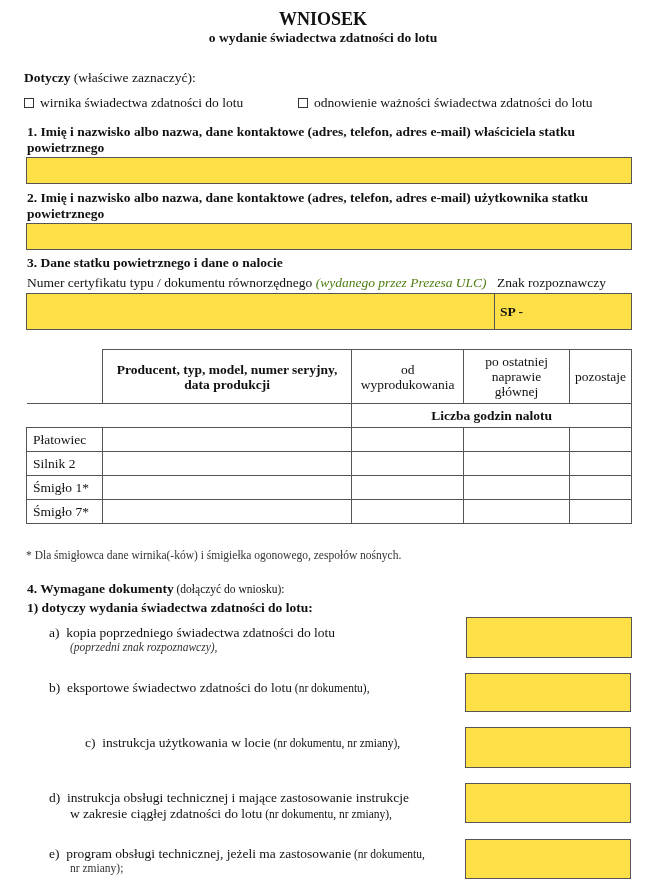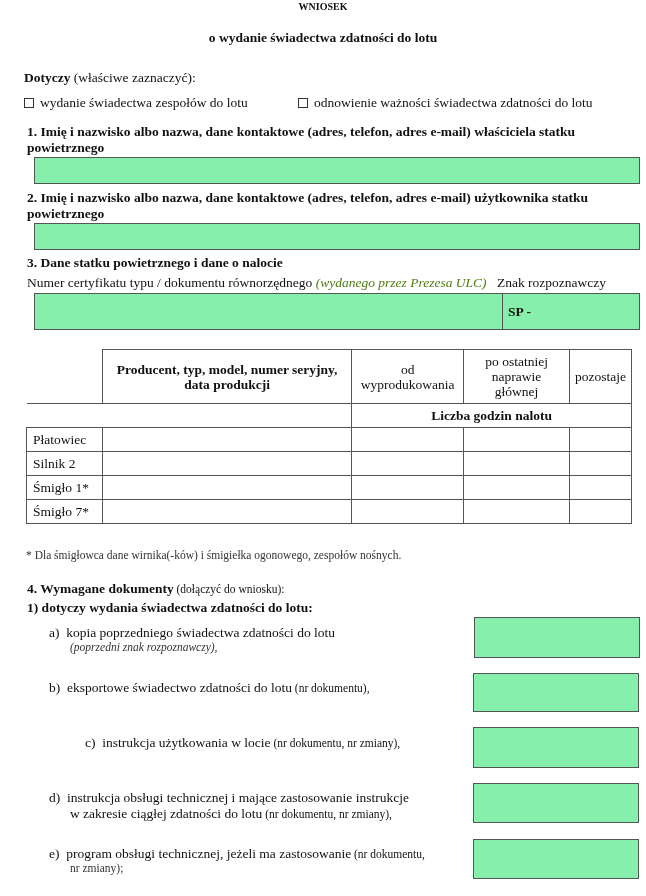--- a/index.html
+++ b/index.html
@@ -2,42 +2,42 @@
 <html><head>
 <meta charset="utf-8">
 <style>
   html, body { margin:0; padding:0; background:#ffffff; }
   body { width:646px; height:896px; position:relative; overflow:hidden;
          font-family:"Liberation Serif", "DejaVu Serif", serif; color:#111; }
   .abs { position:absolute; }
   .b { font-weight:bold; }
   .i { font-style:italic; }
   .title { left:0; width:646px; text-align:center; font-weight:bold; }
-  .t1 { top:1px; font-size:10px; }
+  .t1 { top:9px; font-size:18px; }
   .t2 { top:30px; font-size:13.5px; }
   .txt { font-size:13.5px; white-space:nowrap; }
   .small { font-size:11.5px; }
-  .box { border:1px solid #555; background:#86efac; box-sizing:border-box;margin-left:8px; }
+  .box { border:1px solid #555; background:#fde047; box-sizing:border-box; }
   .chk { display:inline-block; width:10px; height:10px; border:1px solid #333; vertical-align:-1px; margin-right:6px; box-sizing:border-box; }
   table.grid { border-collapse:collapse; position:absolute; font-size:13.5px; }
   table.grid td { border:1px solid #555; padding:0 6px; box-sizing:border-box; }
   .hdr-c { text-align:center; line-height:15px; }
   .noborder { border:none !important; }
 </style>
 </head>
 <body>
 
 <div class="abs title t1">WNIOSEK</div>
 <div class="abs title t2">o wydanie świadectwa zdatności do lotu</div>
 
 <div class="abs txt" style="left:24px; top:70px;">
   <span class="b">Dotyczy</span><span> (właściwe zaznaczyć):</span>
 </div>
 <div class="abs txt" style="left:24px; top:95px;">
-  <span class="chk"></span><span>wydanie świadectwa zespołów do lotu</span>
+  <span class="chk"></span><span>wirnika świadectwa zdatności do lotu</span>
 </div>
 <div class="abs txt" style="left:298px; top:95px;">
   <span class="chk"></span><span>odnowienie ważności świadectwa zdatności do lotu</span>
 </div>
 
 <div class="abs txt b" style="left:27px; top:124px;">1. Imię i nazwisko albo nazwa, dane kontaktowe (adres, telefon, adres e-mail) właściciela statku</div>
 <div class="abs txt b" style="left:27px; top:140px;">powietrznego</div>
 <div class="abs box" style="left:26px; top:157px; width:606px; height:27px;"></div>
 
 <div class="abs txt b" style="left:27px; top:190px;">2. Imię i nazwisko albo nazwa, dane kontaktowe (adres, telefon, adres e-mail) użytkownika statku</div>

